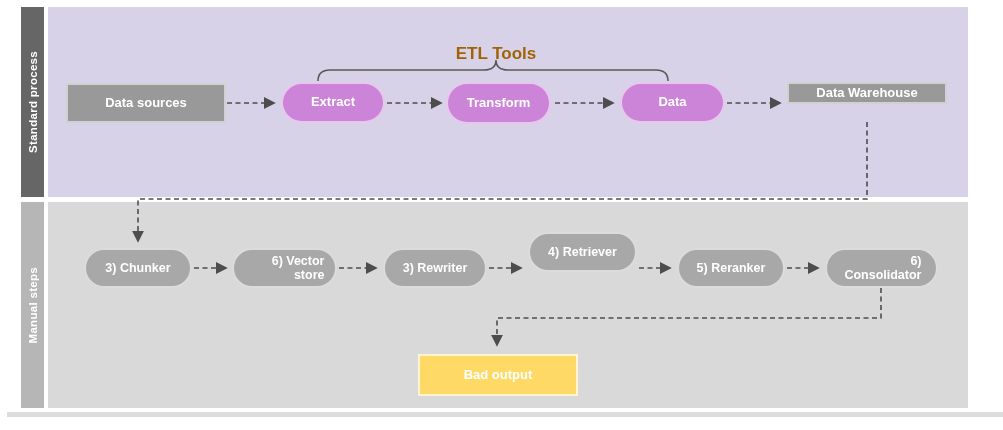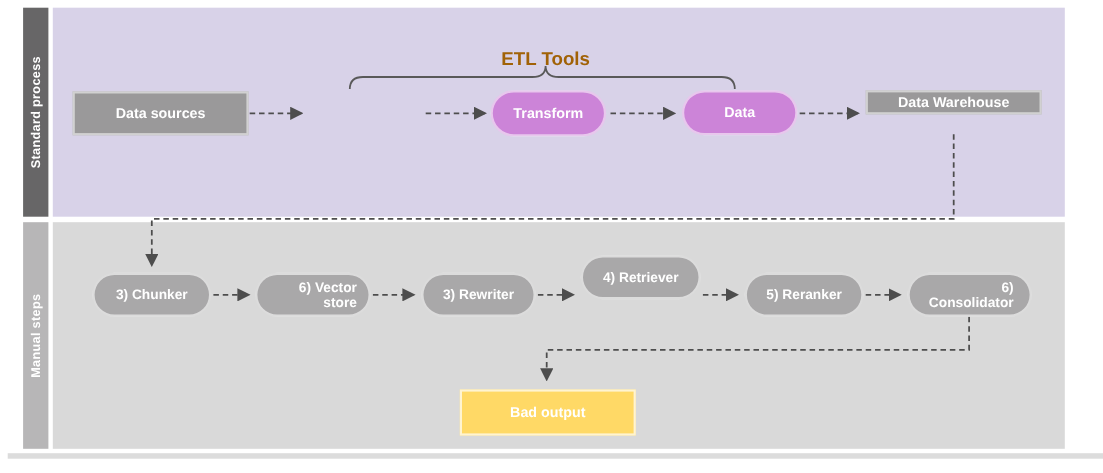--- a/index.html
+++ b/index.html
@@ -133,20 +133,23 @@
       <path d="M881,288 L881,318 L497,318 L497,345" marker-end="url(#arrow)"></path>
     </g>
     <path d="M318,81 Q318,70 330,70 L484,70 Q496,70 496,60 Q496,70 508,70 L656,70 Q668,70 668,81" fill="none" stroke="#595959" stroke-width="1.6"></path>
   </svg>
 
   <div class="caption pos-etl-caption">ETL Tools</div>
 
   <div class="shape rect-box pos-data-sources">
     <span class="lbl">Data sources</span>
   </div>
+  <div class="shape etl-pill pos-extract">
+    <span class="lbl">Extract</span>
+  </div>
   <div class="shape etl-pill pos-transform">
     <span class="lbl">Transform</span>
   </div>
   <div class="shape etl-pill pos-load">
     <span class="lbl">Data</span>
   </div>
   <div class="shape rect-box pos-data-warehouse">
     <span class="lbl">Data Warehouse</span>
   </div>
 

